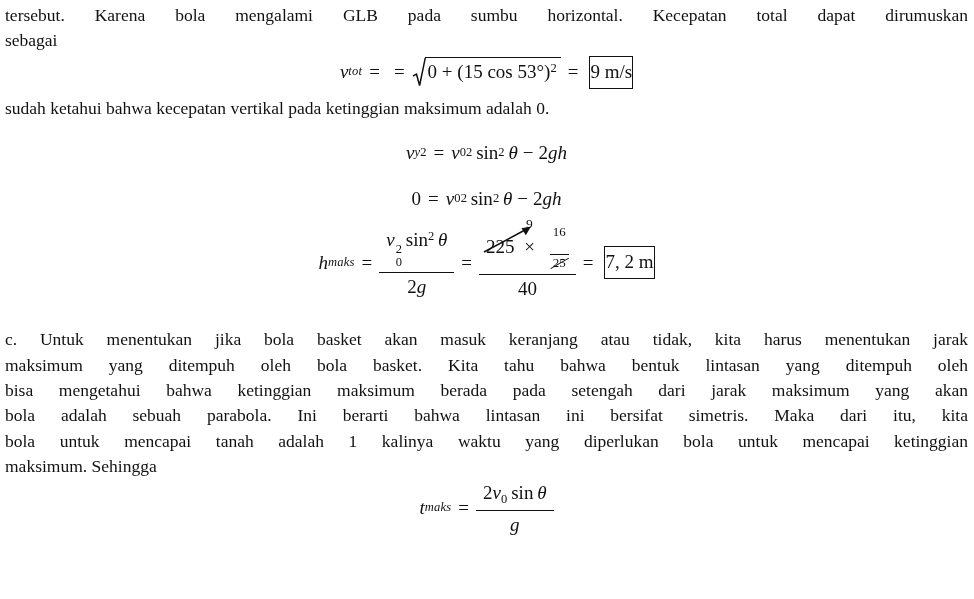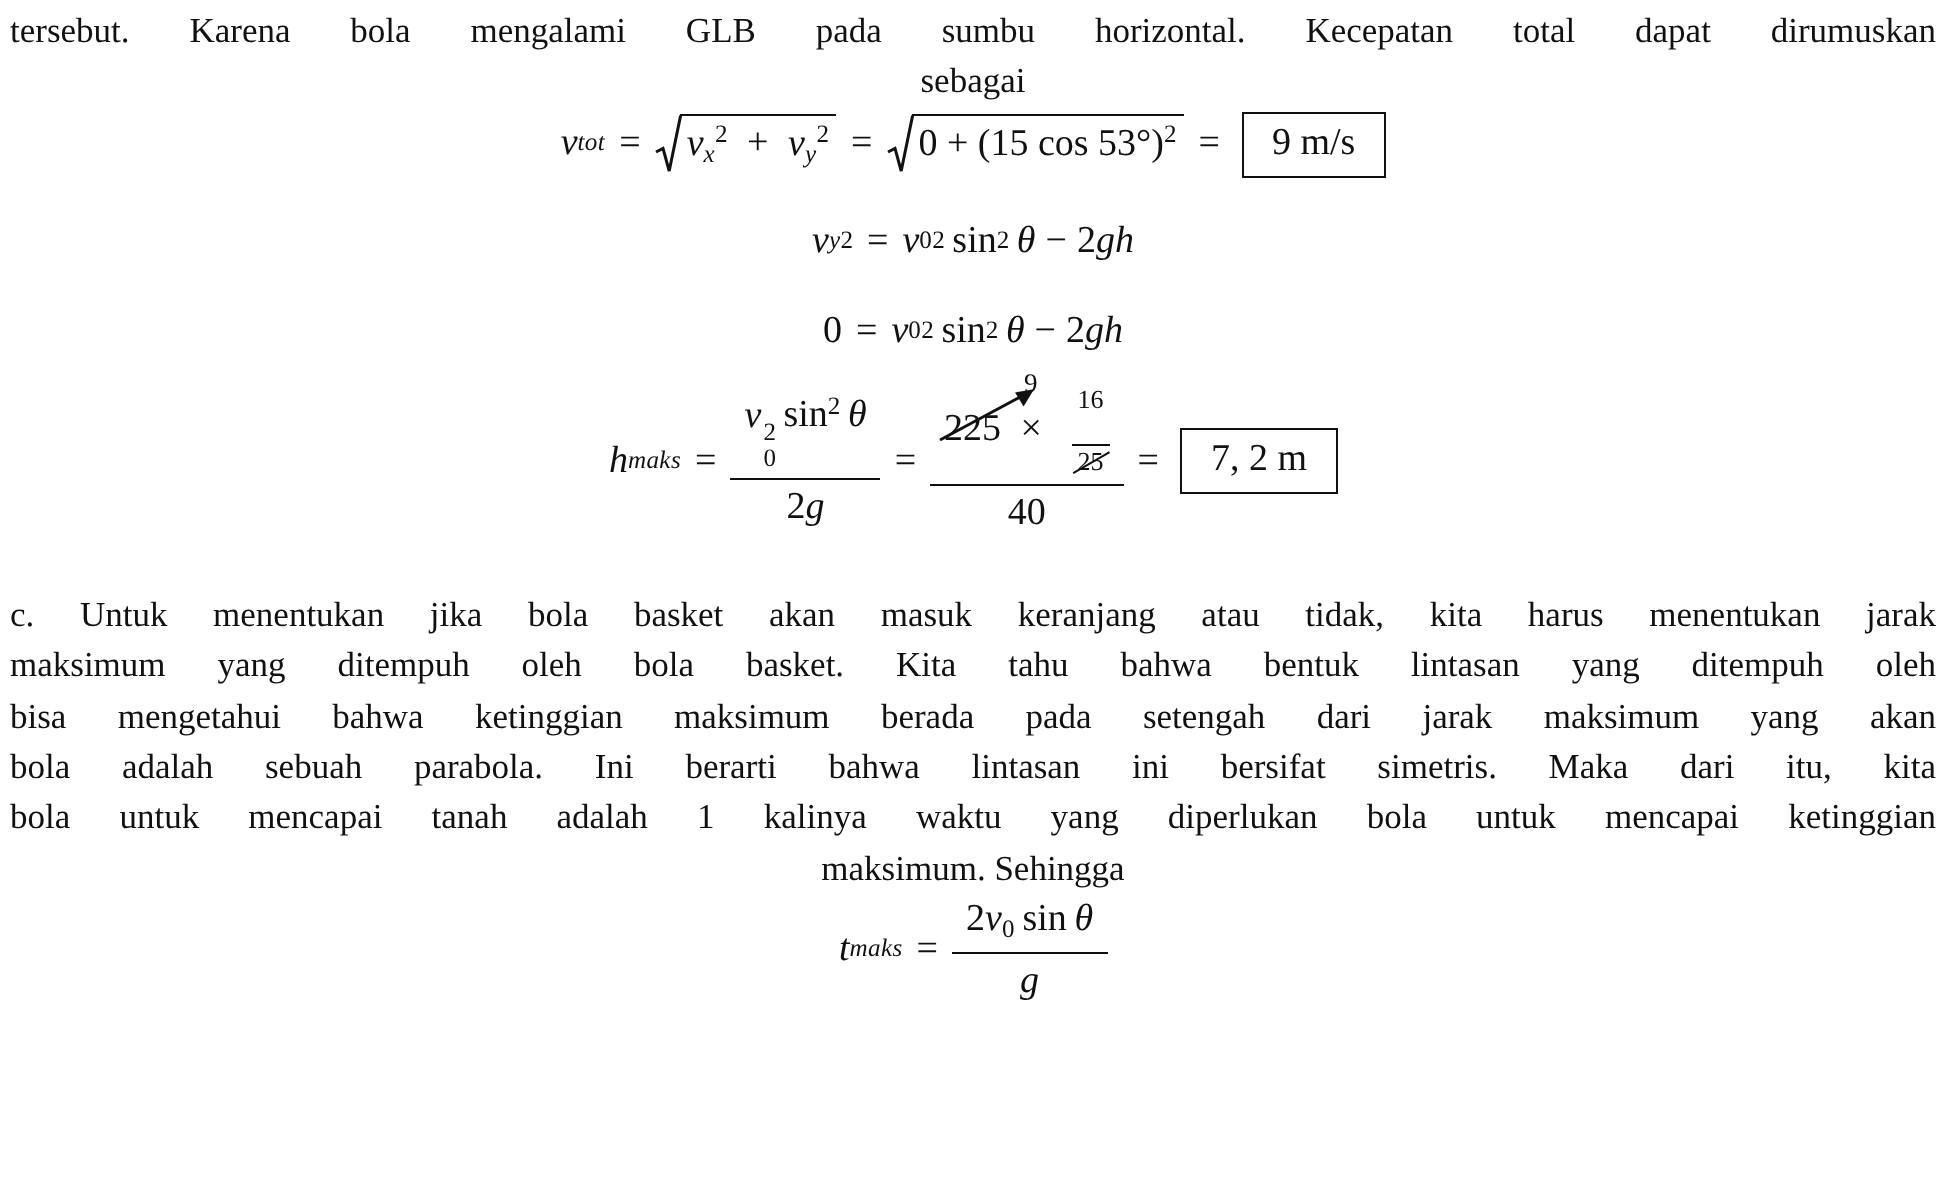--- a/index.html
+++ b/index.html
@@ -21,21 +21,21 @@
   
   .jline {
     line-height: 25.4px;
     text-align: justify;
     text-align-last: justify;
     -moz-text-align-last: justify;
     white-space: normal;
   }
   .plainline {
     line-height: 25.4px;
-    text-align: center;
+    text-align: left;
   }
   .it { font-style: italic; }
   .rm { font-style: normal; }
   .sub {
     font-size: 0.66em;
     vertical-align: -0.28em;
     font-style: italic;
     letter-spacing: 0.2px;
   }
   .sub.rm { font-style: normal; }
@@ -127,63 +127,54 @@
   .cto {
     position: absolute;
     top: -19px;
     left: 40px;
     font-size: 13.5px;
     font-style: normal;
   }
   
   .boxed {
     border: 1.2px solid #111;
-    padding: 3px 14px 4px;
+    padding: 3px 0 4px;
     margin-left: 4px;
     white-space: nowrap;
   }
 </style>
 </head>
 <body>
 
 <div class="page">
 
   <div class="para">
     <div class="jline">tersebut.  Karena bola mengalami GLB pada sumbu horizontal.  Kecepatan total dapat dirumuskan</div>
     <div class="plainline">sebagai</div>
   </div>
 
   <div class="eq eq-vtot">
     <span class="it">v</span>
       <span class="sub">tot</span>
     <span class="mrel">=</span>
-    <span class="sqrt">
-      <svg class="rsvg" viewBox="0 0 14 30" preserveAspectRatio="none">
-          <polyline points="1,19 4.5,17.2 7.6,28.5 13.3,0.8" fill="none" stroke="#111" stroke-width="1.5" vector-effect="non-scaling-stroke"></polyline>
-        </svg>
-      <span class="radicand">
-        <span class="it">v</span><span class="sub">x</span><span class="sup">2</span>
-        <span class="mbin">+</span>
-        <span class="it">v</span><span class="sub">y</span><span class="sup">2</span>
-      </span>
-    </span>
     <span class="mrel">=</span>
     <span class="sqrt">
       <svg class="rsvg" viewBox="0 0 14 30" preserveAspectRatio="none">
           <polyline points="1,19 4.5,17.2 7.6,28.5 13.3,0.8" fill="none" stroke="#111" stroke-width="1.5" vector-effect="non-scaling-stroke"></polyline>
         </svg>
       <span class="radicand">
         <span class="rm">0 + (15 cos 53°)</span><span class="sup">2</span>
       </span>
     </span>
     <span class="mrel">=</span>
     <span class="boxed">9 m/s</span>
   </div>
 
   <div class="para">
+    <div class="plainline">sudah ketahui bahwa kecepatan vertikal pada ketinggian maksimum adalah 0.</div>
   </div>
 
   <div class="eq eq-vy">
     <span class="it">v</span>
       <span class="sub">y</span>
       <span class="sup">2</span>
     <span class="mrel">=</span>
     <span class="it">v</span>
       <span class="sub rm">0</span>
       <span class="sup">2</span>

